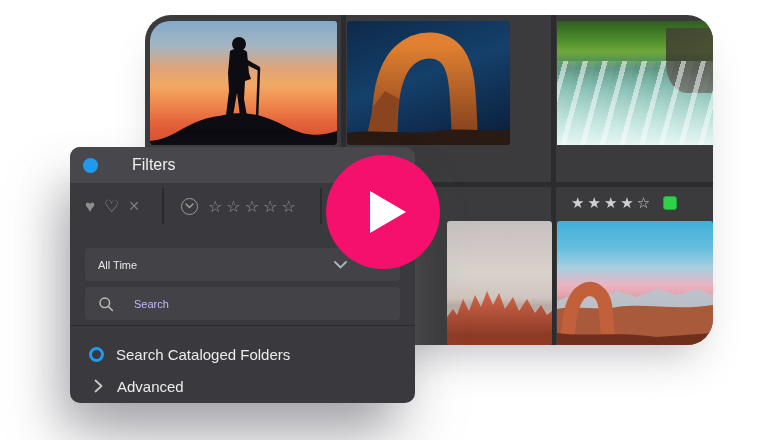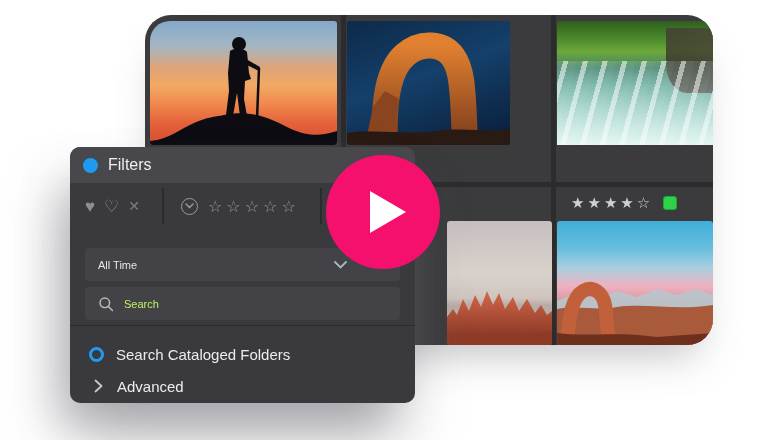--- a/index.html
+++ b/index.html
@@ -41,39 +41,39 @@
 
   
   .panel {
     position:absolute; left:70px; top:147px; width:345px; height:256px;
     background:#3A3A3E; border-radius:10px;
     box-shadow:-20px 32px 48px -8px rgba(124,124,132,.5), 0 38px 58px -12px rgba(124,124,132,.42);
   }
   .panel-header { position:absolute; left:0; top:0; right:0; height:36px; background:#48484C;
     border-radius:10px 10px 0 0; display:flex; align-items:center; padding:0 13px; gap:10px; }
   .blue-dot { width:15px; height:15px; border-radius:50%; background:#1E9BF0; }
-  .panel-title { color:#EFEFEF; font-size:16px; }
+  .panel-title { color:#EFEFEF; font-size:16px;margin-left:24px; }
 
   .toolbar { position:absolute; left:0; top:36px; right:0; height:46px; }
   .tb-sep { position:absolute; top:5px; bottom:5px; width:2px; background:#2B2B2E; }
   .tb-sep.s1 { left:92px; } .tb-sep.s2 { left:250px; }
   .tb-flags { position:absolute; left:15px; top:0; height:46px; display:flex; align-items:center; gap:9px; color:#8E8E8E; }
   .tb-flags .glyph { font-size:17px; line-height:1; }
   .tb-flags .reject { font-size:14px; color:#7E7E82; }
   .tb-rating { position:absolute; left:111px; top:0; height:46px; display:flex; align-items:center; gap:10px; }
   .ring-icon { width:17px; height:17px; border:1.5px solid #9A9A9A; border-radius:50%;
     display:flex; align-items:center; justify-content:center; }
   .tb-stars { color:#9A9A9A; font-size:16px; letter-spacing:4px; white-space:nowrap; }
 
   .field { position:absolute; left:15px; width:315px; height:33px; background:#434347;
     border-radius:4px; display:flex; align-items:center; padding:0 13px; }
   .field.time { top:101px; }
   .field.search { top:140px; }
   .field-text { color:#E5E5E5; font-size:11px; }
-  .placeholder { color:#bef264; margin-left:10px; }
+  .placeholder { color:#c4b5fd; margin-left:20px; }
   .dd-chevron { margin-left:auto; margin-right:40px; display:flex; }
 
   .panel-divider { position:absolute; left:0; right:0; top:178px; height:1px; background:#2B2B2E; }
 
   .opt-row { position:absolute; display:flex; align-items:center; color:#ECECEC; font-size:15px; }
   .opt-cataloged { left:19px; top:196px; height:22px; gap:12px; }
   .blue-ring { width:15px; height:15px; border:3px solid #1E9BF0; border-radius:50%; }
   .opt-advanced { left:24px; top:229px; height:20px; gap:14px; }
 
   

